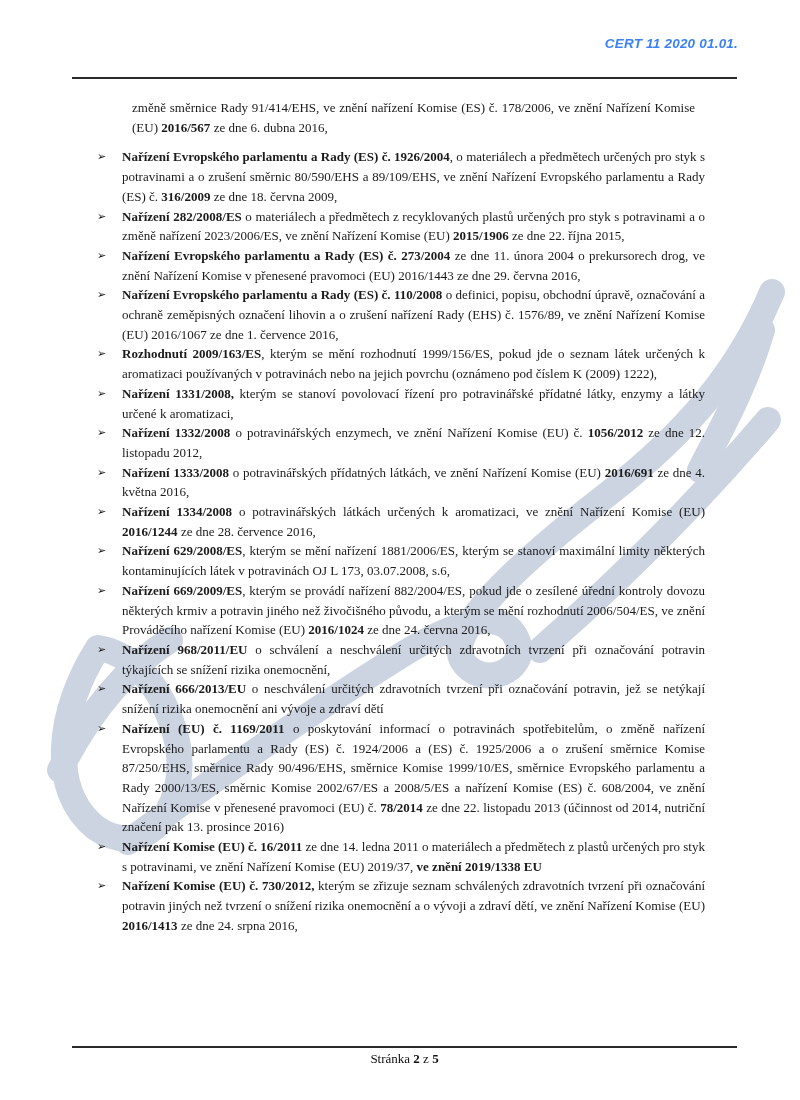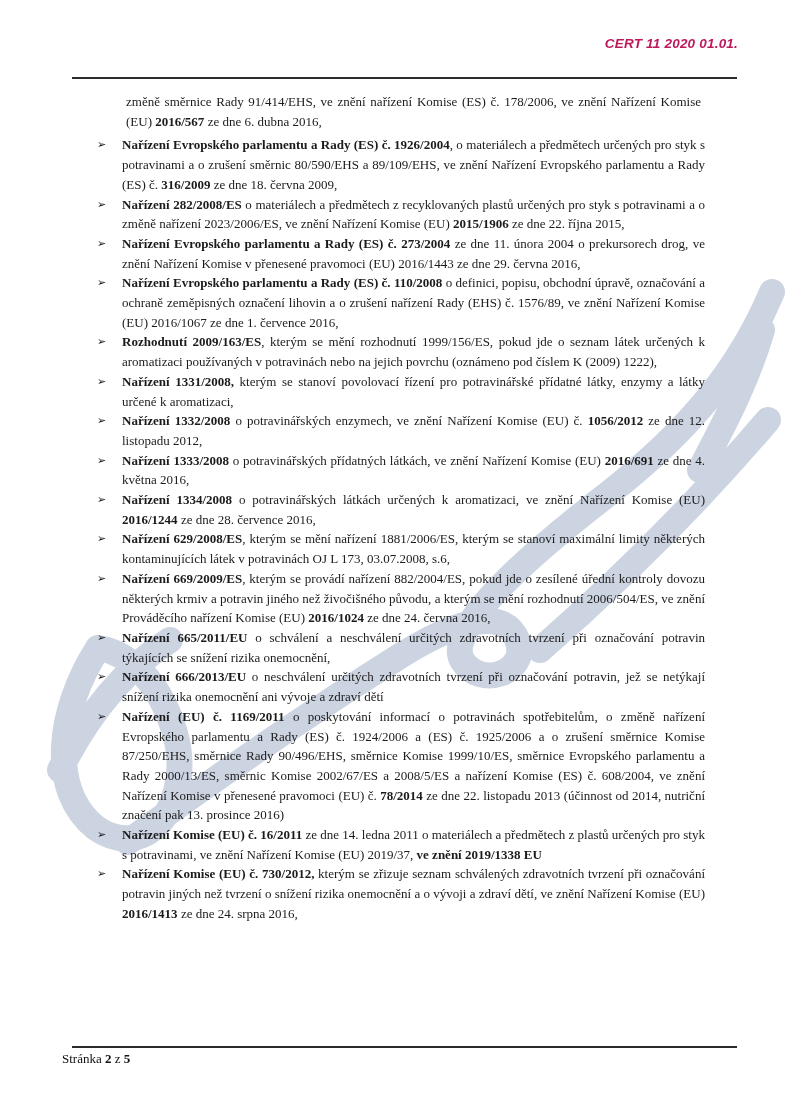--- a/index.html
+++ b/index.html
@@ -10,47 +10,47 @@
     color:#1b1b1b;
     position:relative;
     overflow:hidden;
   }
   .page{position:absolute;inset:0;overflow:hidden;}
   .watermark{position:absolute;inset:0;z-index:0;pointer-events:none;}
   .header-code{
     position:absolute;top:36px;right:62px;z-index:2;
     font-family:"Liberation Sans", sans-serif;
     font-style:italic;font-weight:700;font-size:13.5px;
-    letter-spacing:.2px;color:#be185d;
+    letter-spacing:.2px;color:#3b82f6;
   }
   .rule-top{
     position:absolute;left:72px;right:63px;top:77px;z-index:2;
     border-top:2px solid #2b2b2b;
   }
   .content{
     position:absolute;left:122px;right:95px;top:88px;z-index:2;
   }
   .intro, .reg-list li{
     font-size:13px;line-height:19.7px;text-align:justify;
   }
-  .intro{margin:4px;}
+  .intro{margin:10px;}
   .reg-list{list-style:none;margin:0;padding:0;}
   .reg-list li{position:relative;margin:0;}
   .reg-list .marker{
     position:absolute;left:-25px;top:0px;
     font-size:11px;line-height:19.7px;color:#111;
   }
   b{font-weight:700;}
   .rule-bottom{
     position:absolute;left:72px;right:63px;top:1046px;z-index:2;
     border-top:2px solid #2b2b2b;
   }
   .footer{
-    position:absolute;left:62px;right:63px;top:1051px;z-index:2;
-    text-align:left;font-size:13px;color:#111;
+    position:absolute;left:72px;right:63px;top:1051px;z-index:2;
+    text-align:center;font-size:13px;color:#111;
   }
 </style>
 </head>
 <body>
 
 <div class="page">
 
   <div class="watermark">
     <svg width="800" height="1100" viewBox="0 0 800 1100" xmlns="http://www.w3.org/2000/svg">
       <g fill="none" stroke="#ccd4e1" stroke-width="26" stroke-linecap="round" stroke-linejoin="round">
@@ -73,21 +73,21 @@
         <li><span class="marker">➢</span><b>Nařízení 282/2008/ES</b><span> o materiálech a předmětech z recyklovaných plastů určených pro styk s potravinami a o změně nařízení 2023/2006/ES, ve znění Nařízení Komise (EU) </span><b>2015/1906</b><span> ze dne 22. října 2015,</span></li>
         <li><span class="marker">➢</span><b>Nařízení Evropského parlamentu a Rady (ES) č. 273/2004</b><span> ze dne 11. února 2004 o prekursorech drog, ve znění Nařízení Komise v přenesené pravomoci (EU) 2016/1443 ze dne 29. června 2016,</span></li>
         <li><span class="marker">➢</span><b>Nařízení Evropského parlamentu a Rady (ES) č. 110/2008</b><span> o definici, popisu, obchodní úpravě, označování a ochraně zeměpisných označení lihovin a o zrušení nařízení Rady (EHS) č. 1576/89, ve znění Nařízení Komise (EU) 2016/1067 ze dne 1. července 2016,</span></li>
         <li><span class="marker">➢</span><b>Rozhodnutí 2009/163/ES</b><span>, kterým se mění rozhodnutí 1999/156/ES, pokud jde o seznam látek určených k aromatizaci používaných v potravinách nebo na jejich povrchu (oznámeno pod číslem K (2009) 1222),</span></li>
         <li><span class="marker">➢</span><b>Nařízení 1331/2008,</b><span> kterým se stanoví povolovací řízení pro potravinářské přídatné látky, enzymy a látky určené k aromatizaci,</span></li>
         <li><span class="marker">➢</span><b>Nařízení 1332/2008</b><span> o potravinářských enzymech, ve znění Nařízení Komise (EU) č. </span><b>1056/2012</b><span> ze dne 12. listopadu 2012,</span></li>
         <li><span class="marker">➢</span><b>Nařízení 1333/2008</b><span> o potravinářských přídatných látkách, ve znění Nařízení Komise (EU) </span><b>2016/691</b><span> ze dne 4. května 2016,</span></li>
         <li><span class="marker">➢</span><b>Nařízení 1334/2008</b><span> o potravinářských látkách určených k aromatizaci, ve znění Nařízení Komise (EU) </span><b>2016/1244</b><span> ze dne 28. července 2016,</span></li>
         <li><span class="marker">➢</span><b>Nařízení 629/2008/ES</b><span>, kterým se mění nařízení 1881/2006/ES, kterým se stanoví maximální limity některých kontaminujících látek v potravinách OJ L 173, 03.07.2008, s.6,</span></li>
         <li><span class="marker">➢</span><b>Nařízení 669/2009/ES</b><span>, kterým se provádí nařízení 882/2004/ES, pokud jde o zesílené úřední kontroly dovozu některých krmiv a potravin jiného než živočišného původu, a kterým se mění rozhodnutí 2006/504/ES, ve znění Prováděcího nařízení Komise (EU) </span><b>2016/1024</b><span> ze dne 24. června 2016,</span></li>
-        <li><span class="marker">➢</span><b>Nařízení 665/2011/EU</b><span> o schválení a neschválení určitých zdravotních tvrzení při označování potravin týkajících se snížení rizika onemocnění,</span></li>
+        <li><span class="marker">➢</span><b>Nařízení 968/2011/EU</b><span> o schválení a neschválení určitých zdravotních tvrzení při označování potravin týkajících se snížení rizika onemocnění,</span></li>
         <li><span class="marker">➢</span><b>Nařízení 666/2013/EU</b><span> o neschválení určitých zdravotních tvrzení při označování potravin, jež se netýkají snížení rizika onemocnění ani vývoje a zdraví dětí</span></li>
         <li><span class="marker">➢</span><b>Nařízení (EU) č. 1169/2011</b><span> o poskytování informací o potravinách spotřebitelům, o změně nařízení Evropského parlamentu a Rady (ES) č. 1924/2006 a (ES) č. 1925/2006 a o zrušení směrnice Komise 87/250/EHS, směrnice Rady 90/496/EHS, směrnice Komise 1999/10/ES, směrnice Evropského parlamentu a Rady 2000/13/ES, směrnic Komise 2002/67/ES a 2008/5/ES a nařízení Komise (ES) č. 608/2004, ve znění Nařízení Komise v přenesené pravomoci (EU) č. </span><b>78/2014</b><span> ze dne 22. listopadu 2013 (účinnost od 2014, nutriční značení pak 13. prosince 2016)</span></li>
         <li><span class="marker">➢</span><b>Nařízení Komise (EU) č. 16/2011</b><span> ze dne 14. ledna 2011 o materiálech a předmětech z plastů určených pro styk s potravinami, ve znění Nařízení Komise (EU) 2019/37, </span><b>ve znění 2019/1338 EU</b></li>
         <li><span class="marker">➢</span><b>Nařízení Komise (EU) č. 730/2012,</b><span> kterým se zřizuje seznam schválených zdravotních tvrzení při označování potravin jiných než tvrzení o snížení rizika onemocnění a o vývoji a zdraví dětí, ve znění Nařízení Komise (EU) </span><b>2016/1413</b><span> ze dne 24. srpna 2016,</span></li>
       </ul>
   </div>
 
   <div class="rule-bottom"></div>
   <div class="footer">
     <span>Stránka</span>

